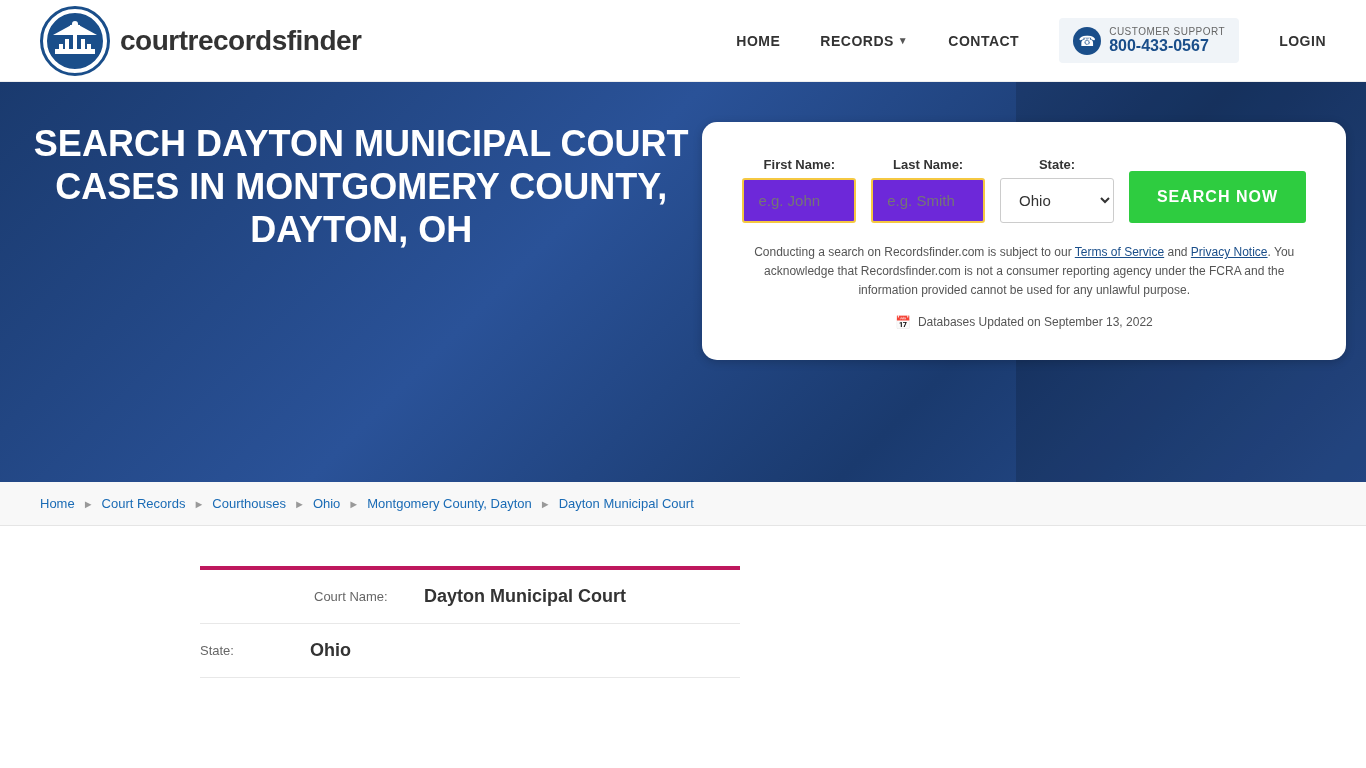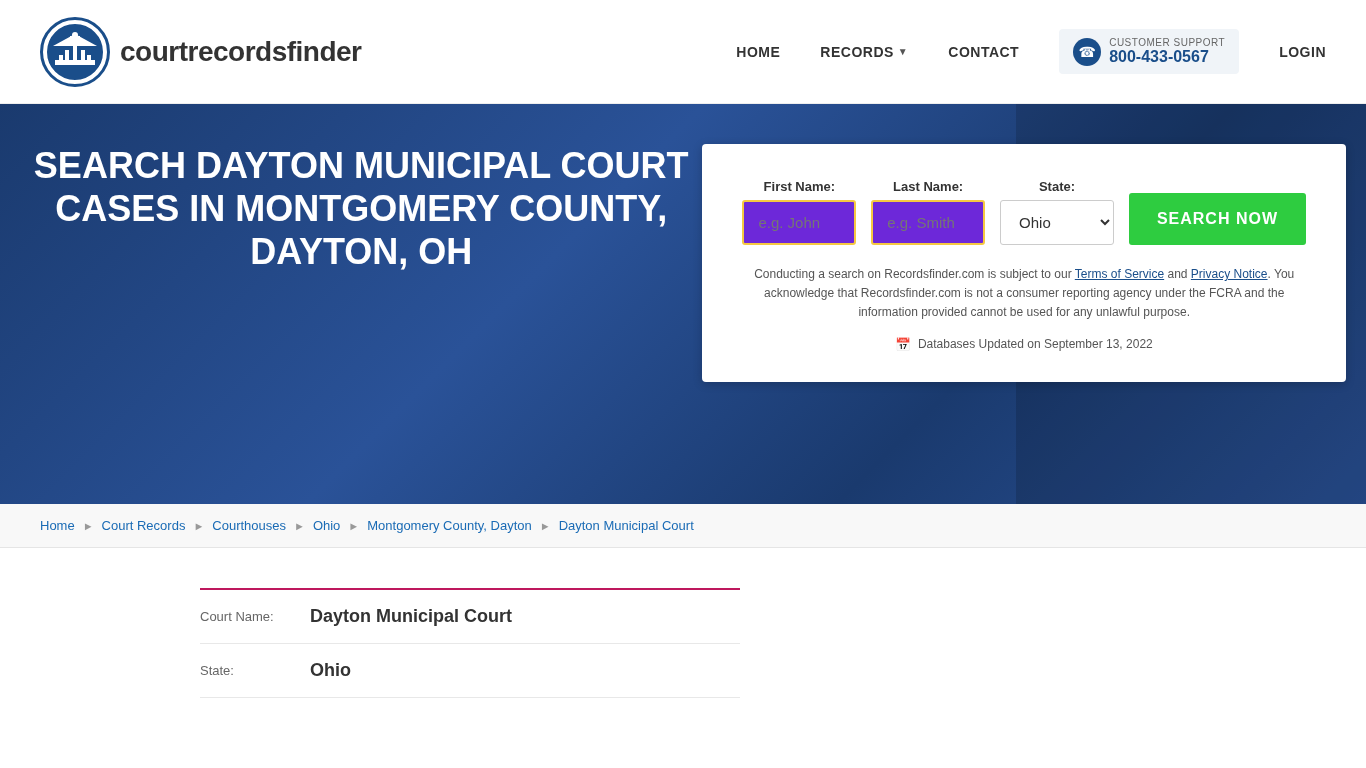--- a/index.html
+++ b/index.html
@@ -6,21 +6,21 @@
     body { font-family: Arial, sans-serif; width: 1366px; background: #fff; }
 
     
     .header {
       display: flex;
       align-items: center;
       justify-content: space-between;
       padding: 10px 40px;
       background: #fff;
       border-bottom: 1px solid #eee;
-      height: 104px;
+      height: 82px;
     }
     .logo-area {
       display: flex;
       align-items: center;
       gap: 10px;
     }
     .logo-circle {
       width: 70px;
       height: 70px;
       border-radius: 50%;
@@ -134,21 +134,21 @@
       color: #fff;
       text-transform: uppercase;
       max-width: 900px;
       line-height: 1.2;
       margin-bottom: 30px;
       position: relative;
       z-index: 2;
     }
     .search-card {
       background: #fff;
-      border-radius: 4px;
+      border-radius: 15px;
       padding: 35px 40px 30px;
       max-width: 760px;
       width: 100%;
       position: relative;
       z-index: 2;
       box-shadow: 0 2px 10px rgba(0,0,0,0.2);
     }
     .search-fields {
       display: flex;
       gap: 15px;
@@ -264,21 +264,22 @@
       max-width: 540px;
     }
     .detail-row {
       display: flex;
       align-items: center;
       padding: 16px 0;
       border-bottom: 1px solid #e8e8e8;
       gap: 10px;
     }
     .detail-row:first-child {
-      border-top: 2px solid #be185d;
+      border-top: 4px solid #be185d;
+      justify-content: center;
     }
     .detail-key {
       font-size: 13px;
       color: #666;
       min-width: 100px;
       font-weight: 400;
     }
     .detail-value {
       font-size: 18px;
       font-weight: 700;

